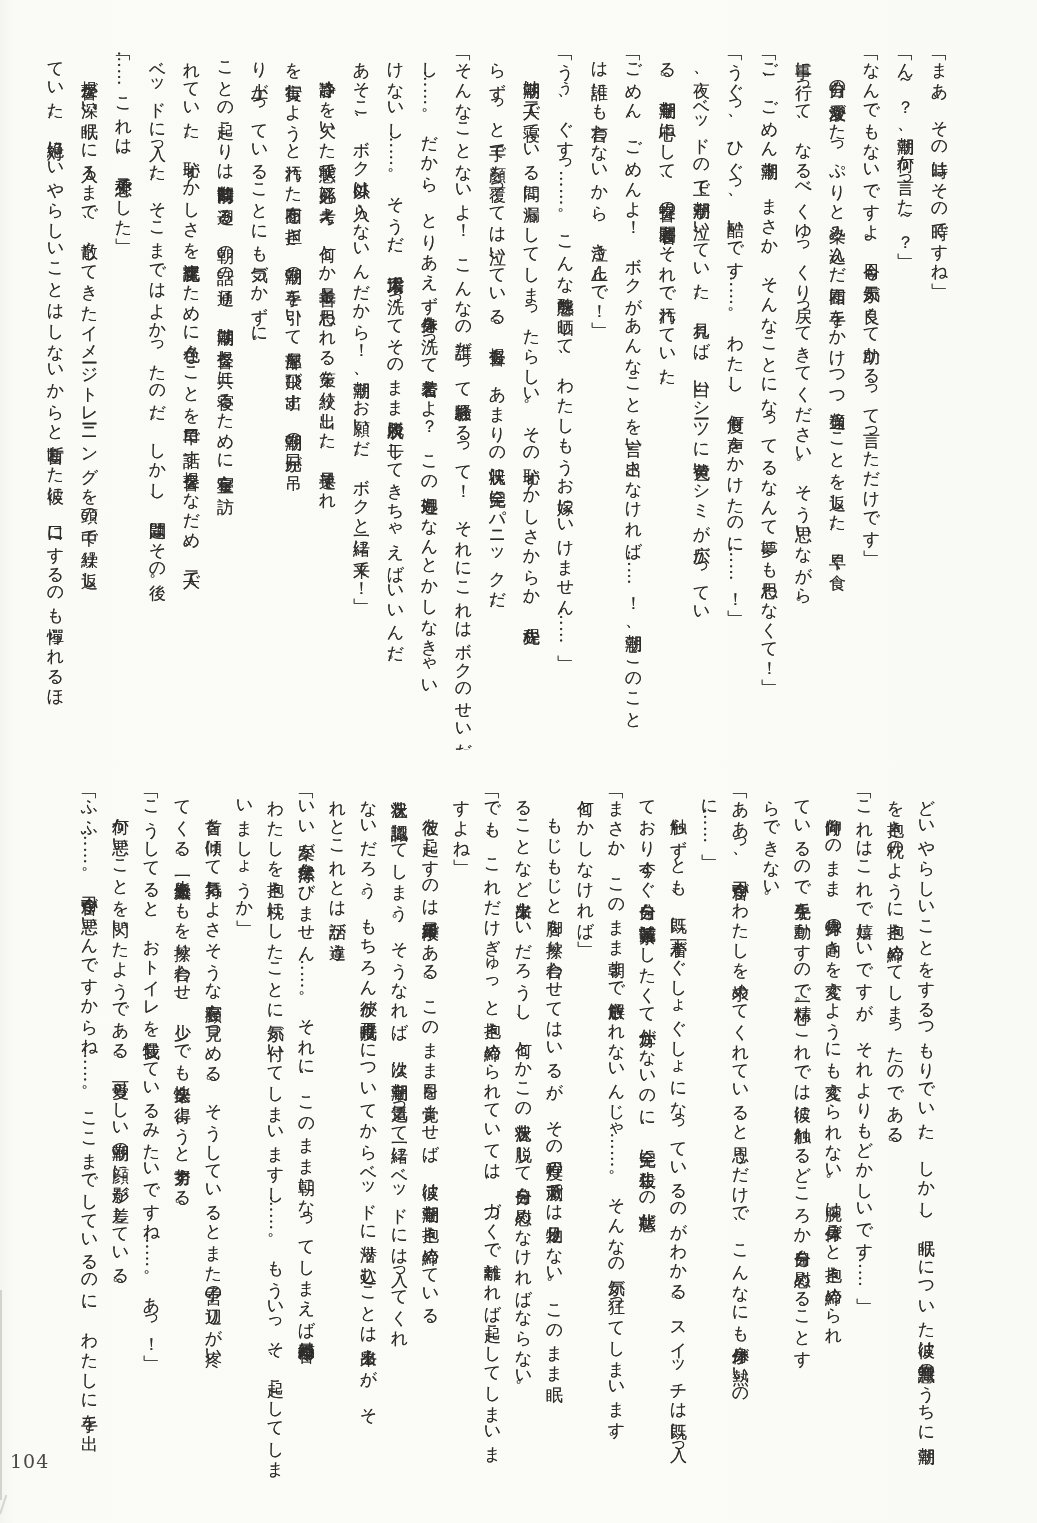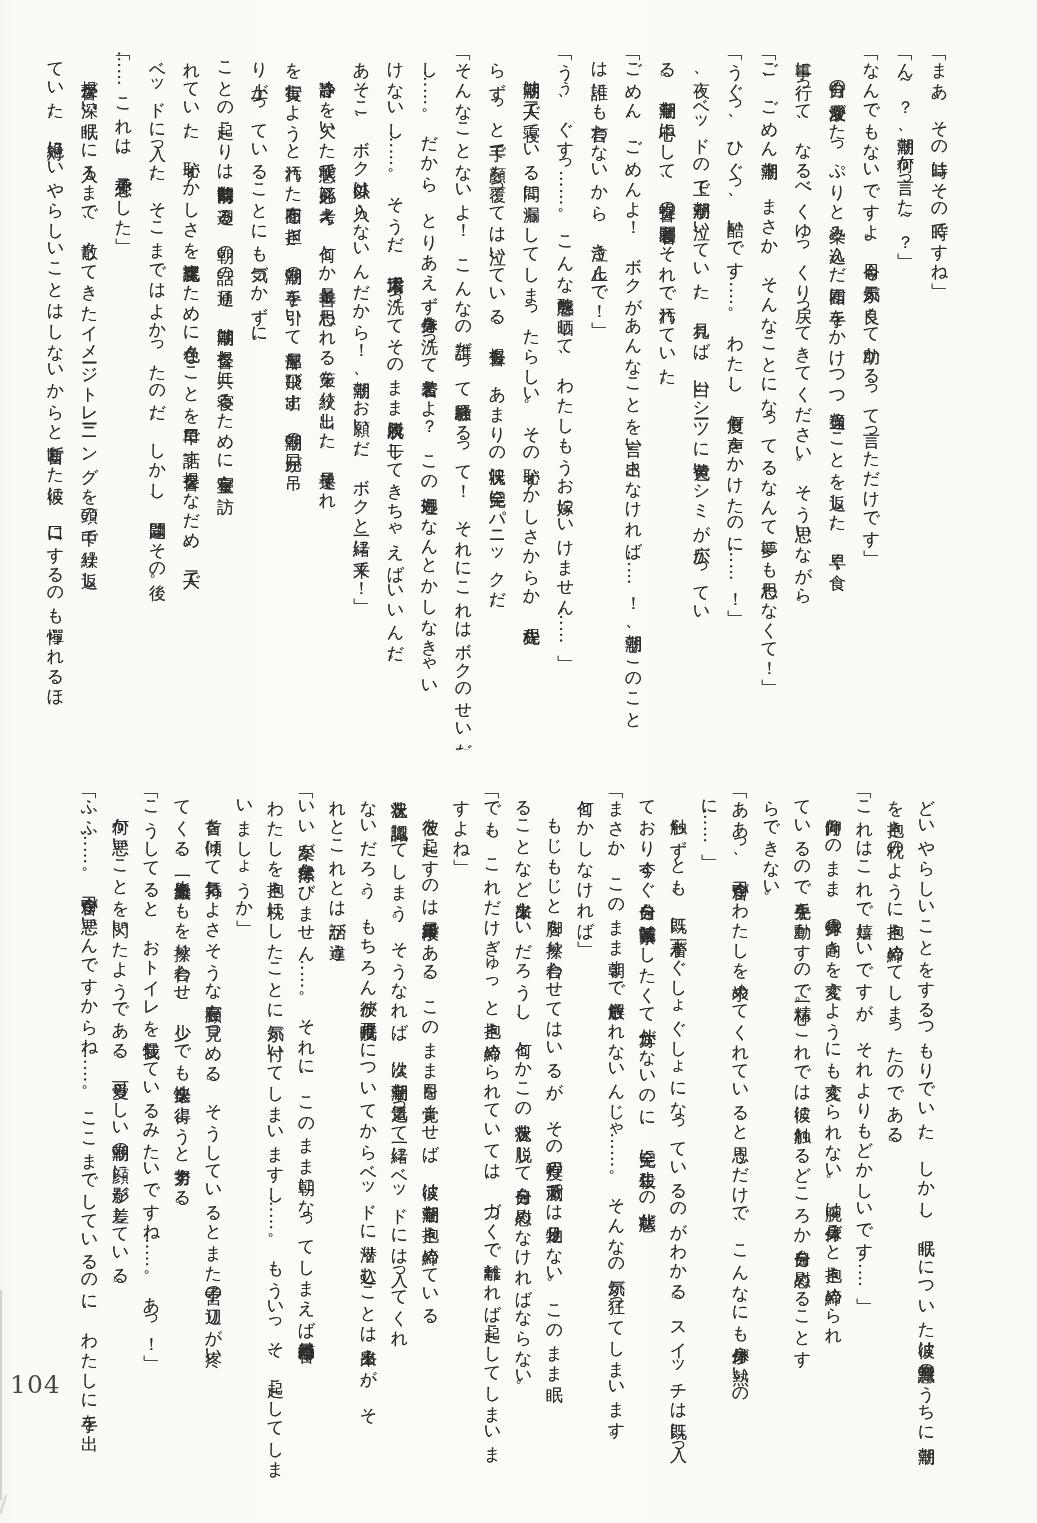--- a/index.html
+++ b/index.html
@@ -31,22 +31,22 @@
   .block-top{
     top:50px;right:80px;height:700px;
     line-height:34px;
   }
   .block-bottom{
     top:788px;right:95px;height:700px;
     line-height:31px;
   }
   .page-number{
     position:absolute;
-    left:10px;top:1370px;
-    font-size:25px;
+    left:10px;top:1450px;
+    font-size:19px;
     color:#4a4845;
     letter-spacing:1px;
   }
   .artifact-edge{
     position:absolute;
     left:0;top:1290px;width:2px;height:210px;
     background:rgba(150,148,140,0.35);
   }
   .artifact-corner{
     position:absolute;

